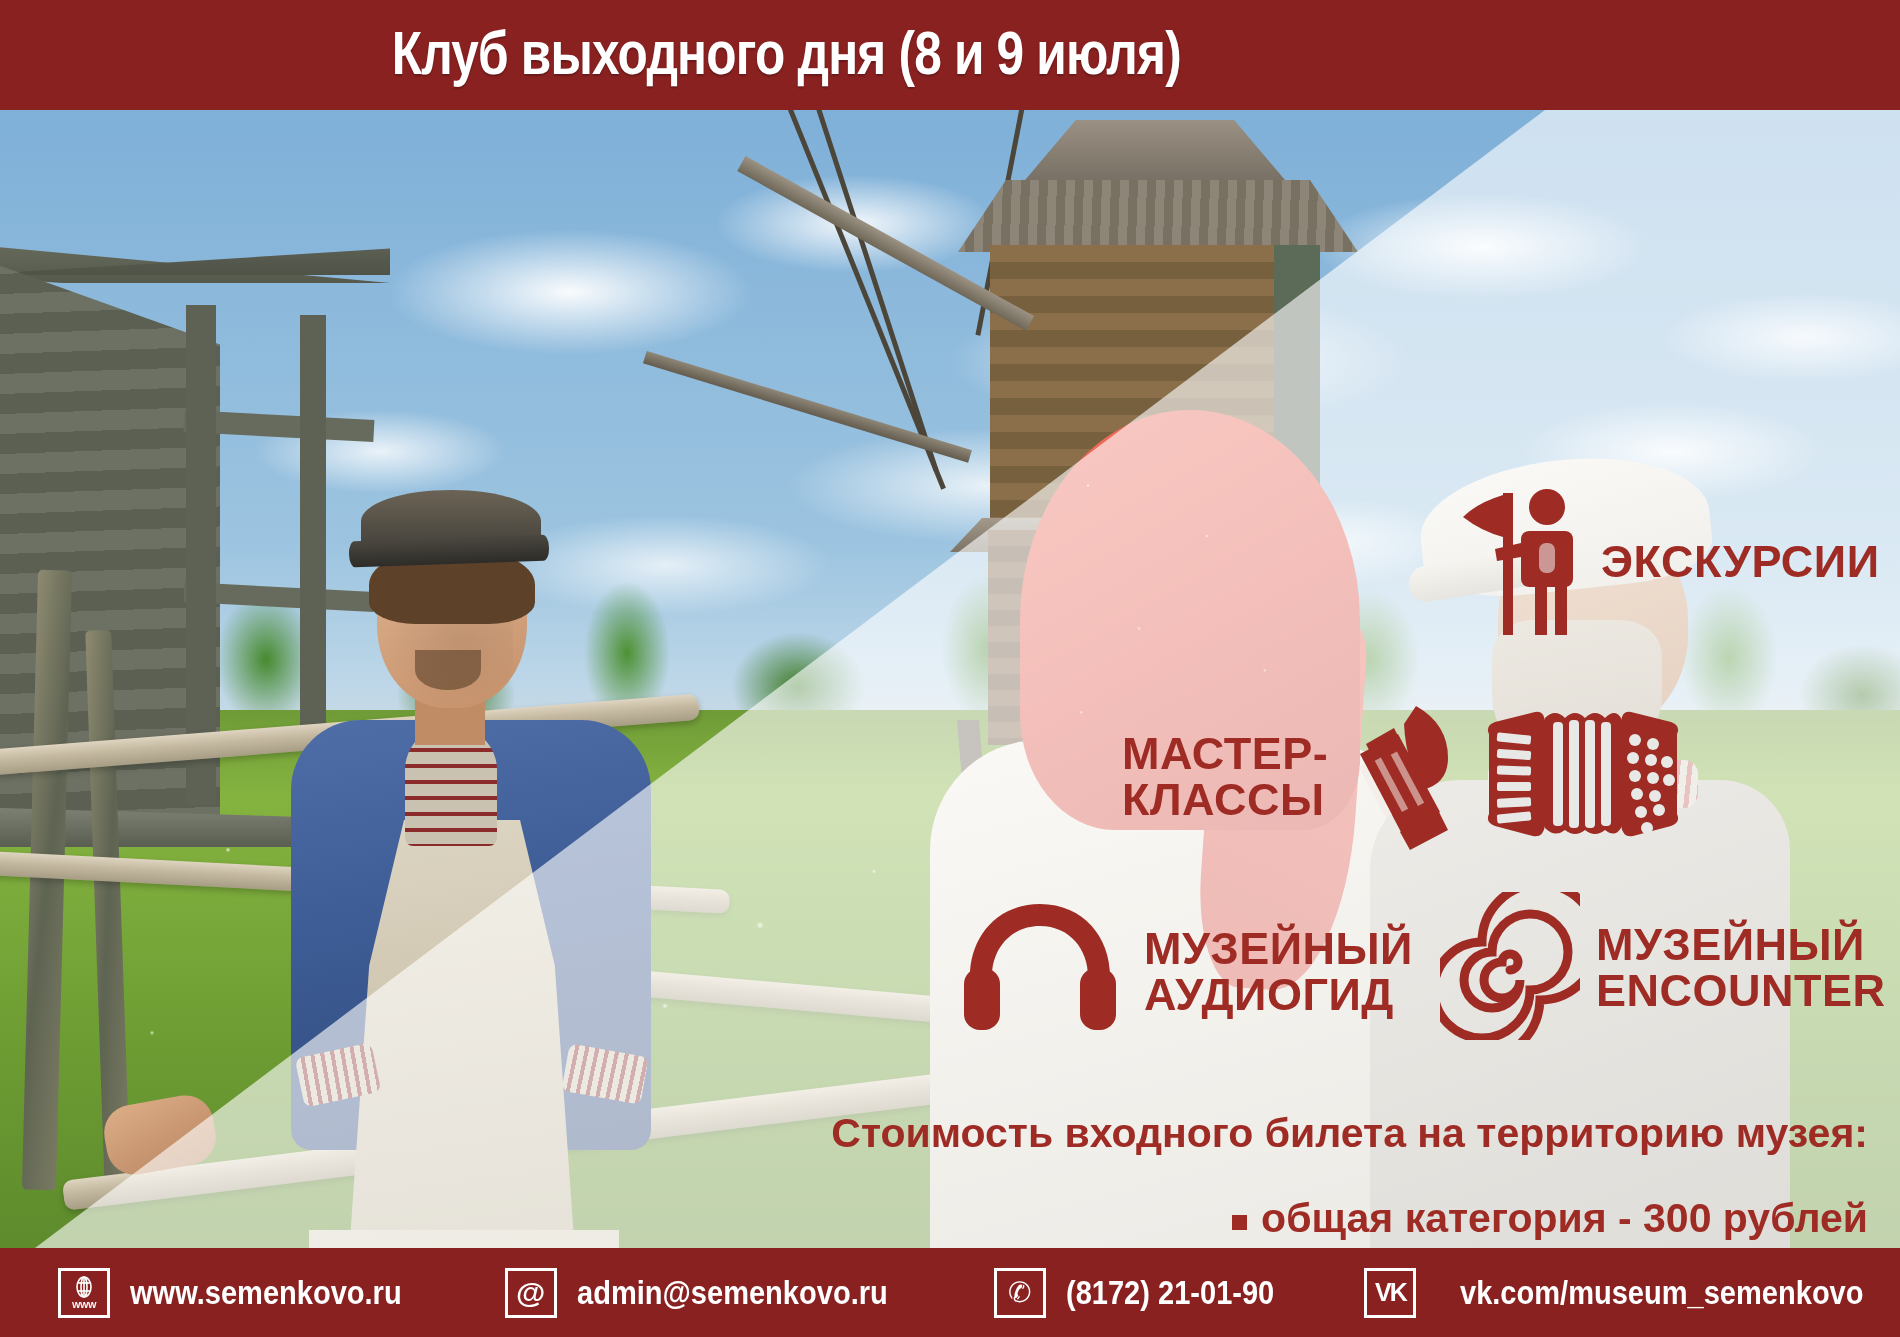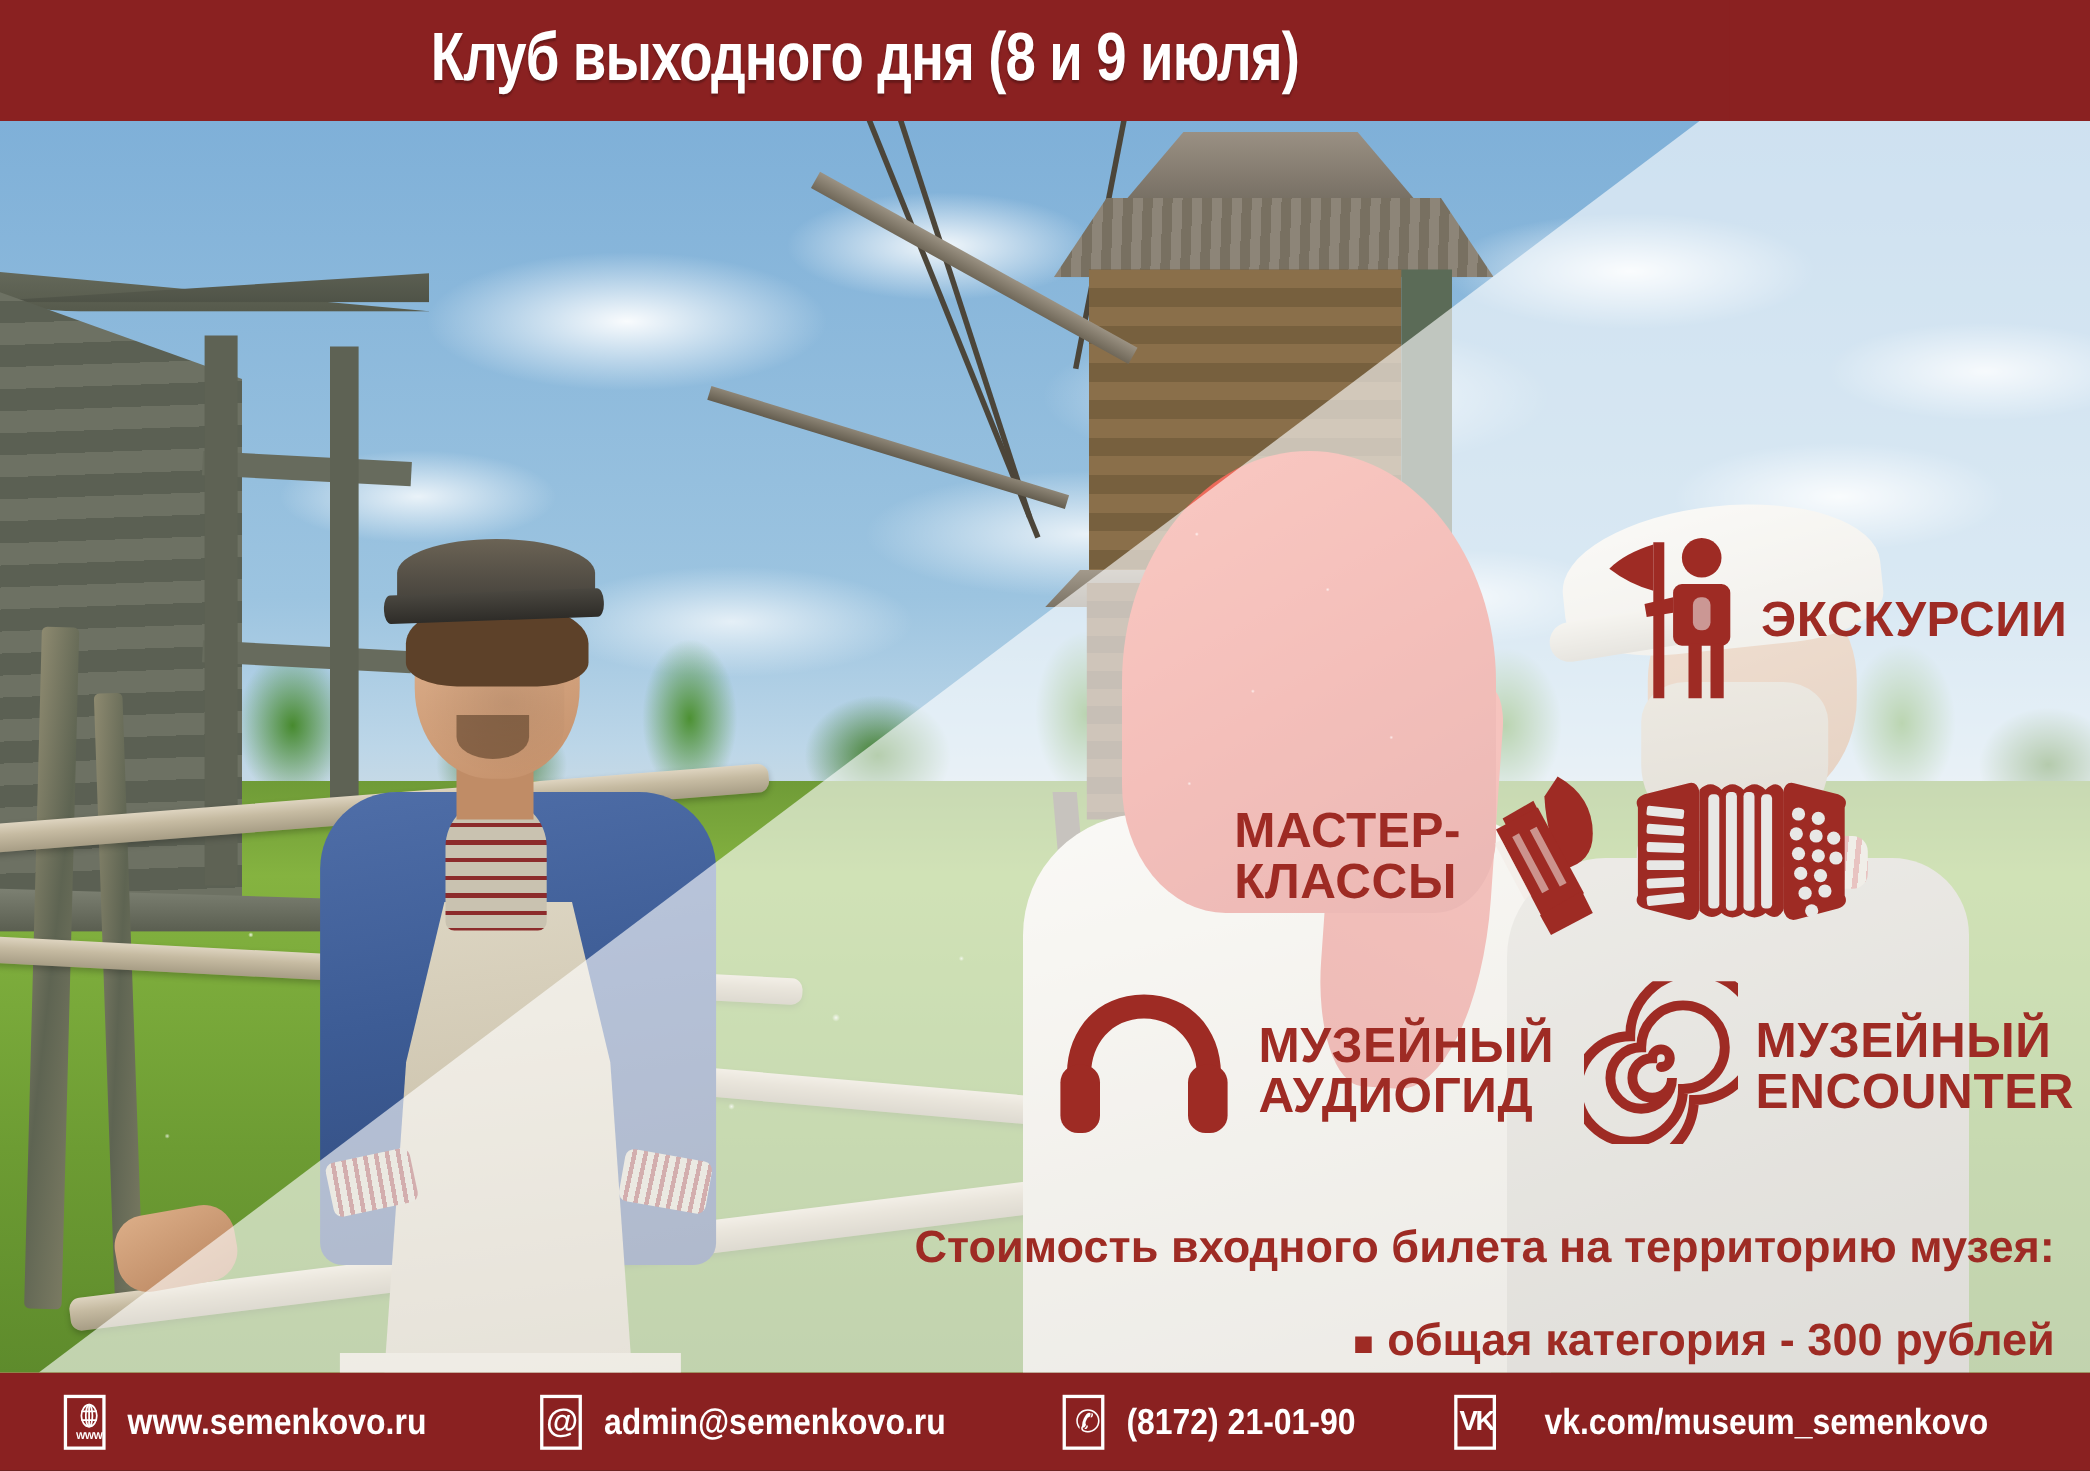--- a/index.html
+++ b/index.html
@@ -30,21 +30,21 @@
     white-space:nowrap;
     text-shadow:0 2px 2px rgba(0,0,0,0.25);
     line-height:1;
     padding-bottom:4px;
   }
 
   
   .photo {
     position:absolute; left:0; top:110px; width:1900px; height:1138px;
     overflow:hidden;
-    background:#eab308;
+    background:#5eead4;
   }
 
   
   .sky {
     position:absolute; inset:0;
     background:
       radial-gradient(ellipse 260px 90px at 30% 16%, rgba(255,255,255,.95), rgba(255,255,255,0) 70%),
       radial-gradient(ellipse 200px 70px at 45% 10%, rgba(255,255,255,.9), rgba(255,255,255,0) 70%),
       radial-gradient(ellipse 320px 95px at 62% 22%, rgba(255,255,255,.85), rgba(255,255,255,0) 72%),
       radial-gradient(ellipse 180px 60px at 20% 30%, rgba(255,255,255,.8), rgba(255,255,255,0) 70%),
@@ -346,22 +346,22 @@
   }
 
   
   .footer {
     position:absolute; left:0; bottom:0; width:1900px; height:89px;
     background:#8a2121; z-index:50;
     display:flex; align-items:center;
   }
   .f-item { display:flex; align-items:center; white-space:nowrap; }
   .f-ico {
-    width:38px; height:50px; border:3px solid #fff;
-    display:flex; align-items:center; justify-content:flex-end;
+    width:52px; height:50px; border:3px solid #fff;
+    display:flex; align-items:center; justify-content:center;
     color:#fff; margin-right:20px; flex:0 0 auto;
   }
   .f-text {
     color:#fff; font-size:33px; font-weight:bold;
     transform:scaleX(0.88); transform-origin:left center;
   }
   .f-www { display:flex; flex-direction:column; align-items:center; line-height:1; }
   .f-www .g { width:24px; height:24px; }
   .f-www .w { font-size:9px; font-weight:bold; margin-top:2px; letter-spacing:-.5px;}
 </style>

